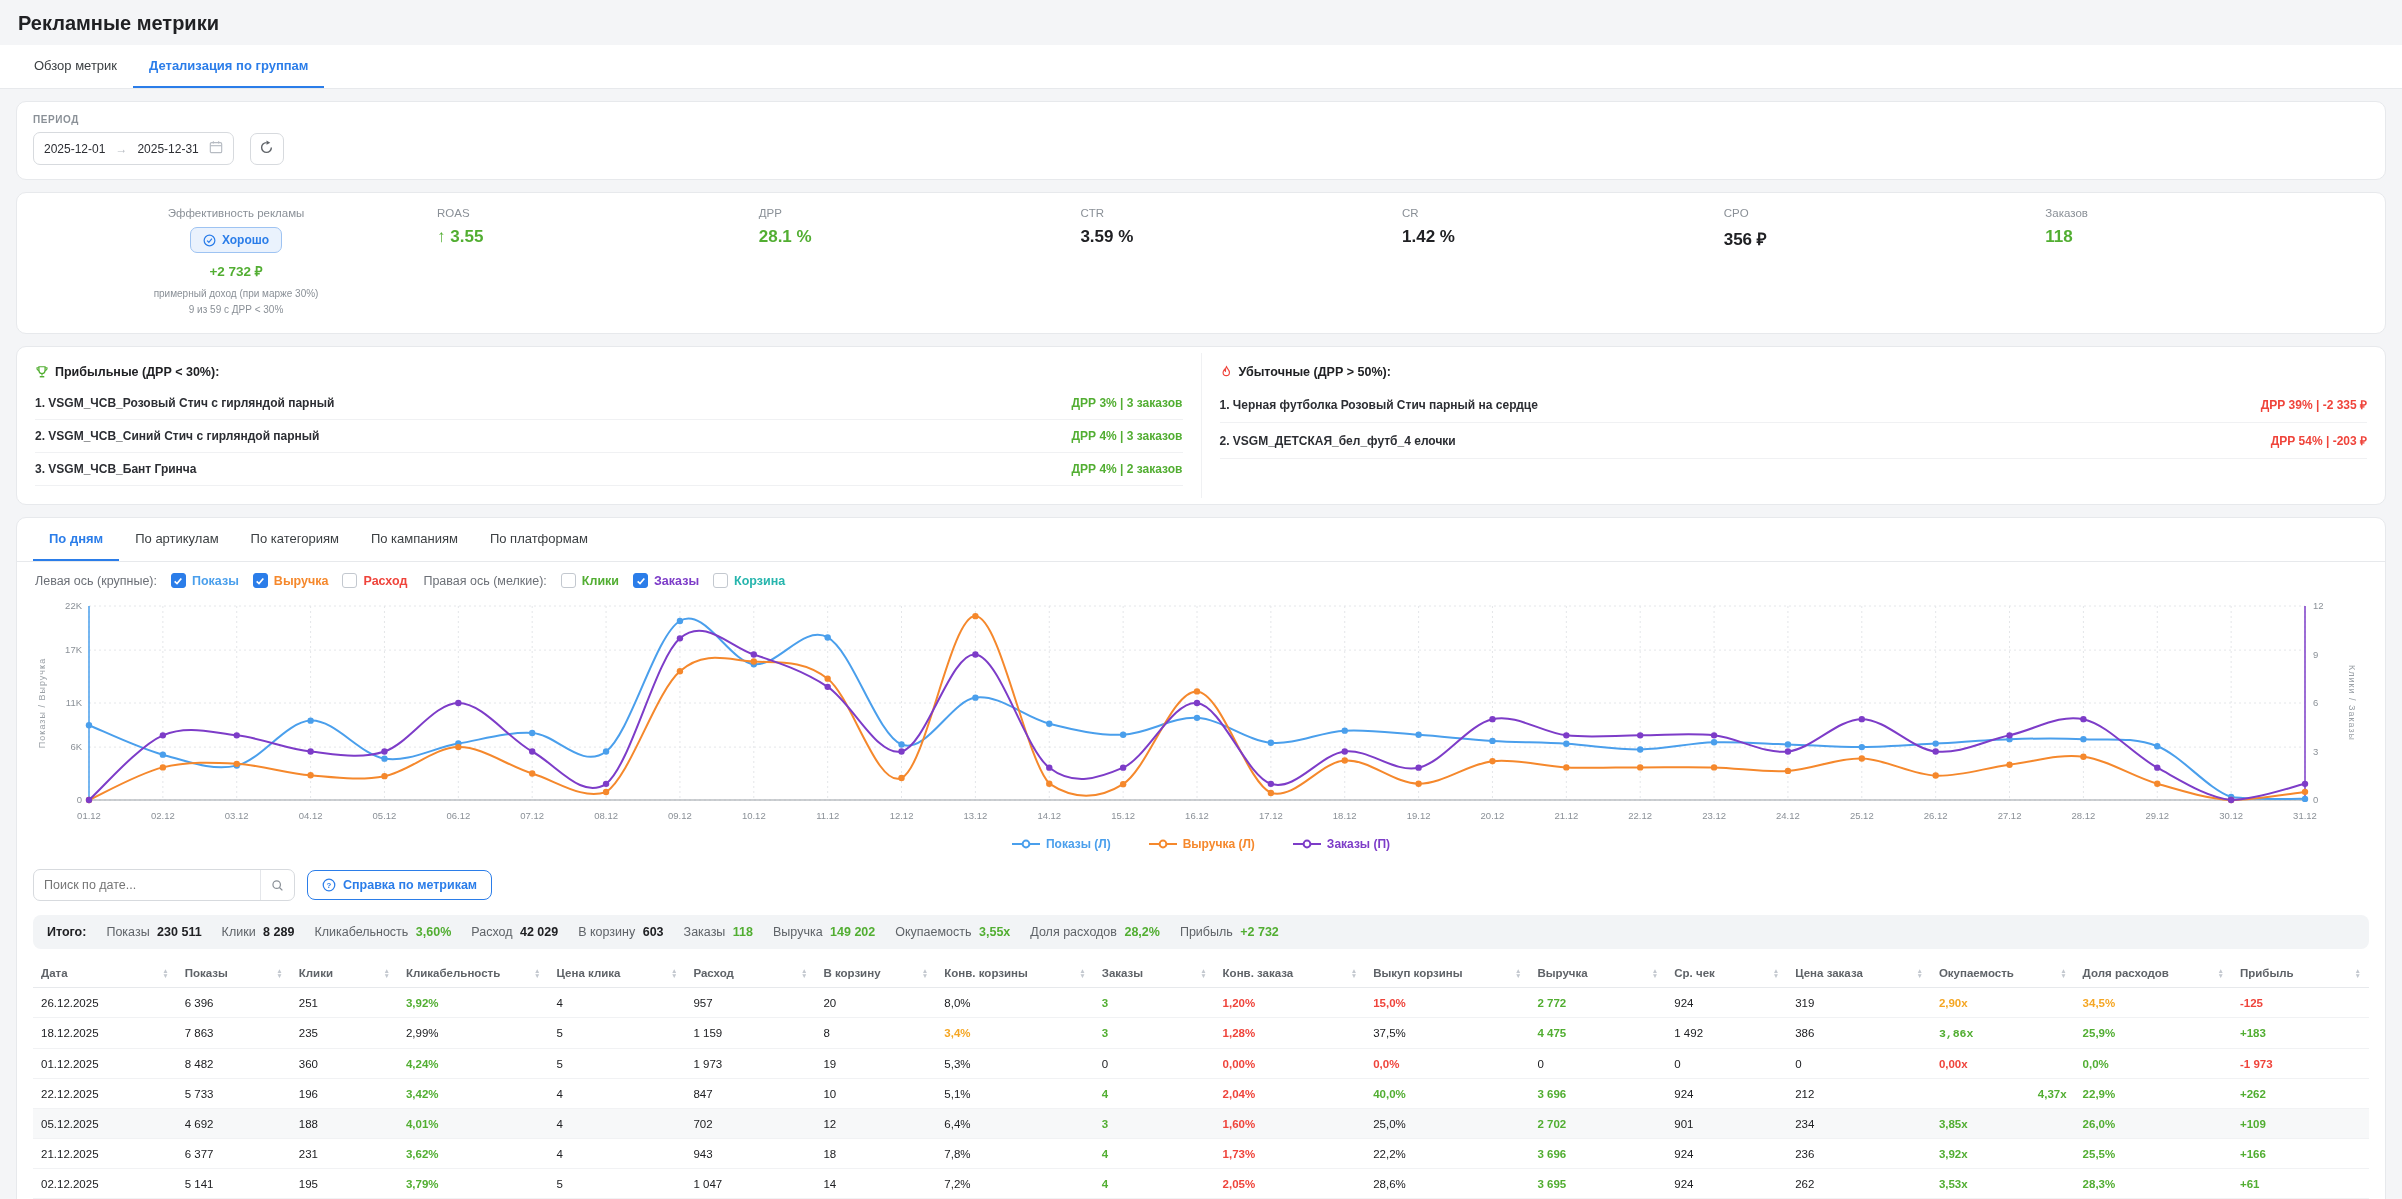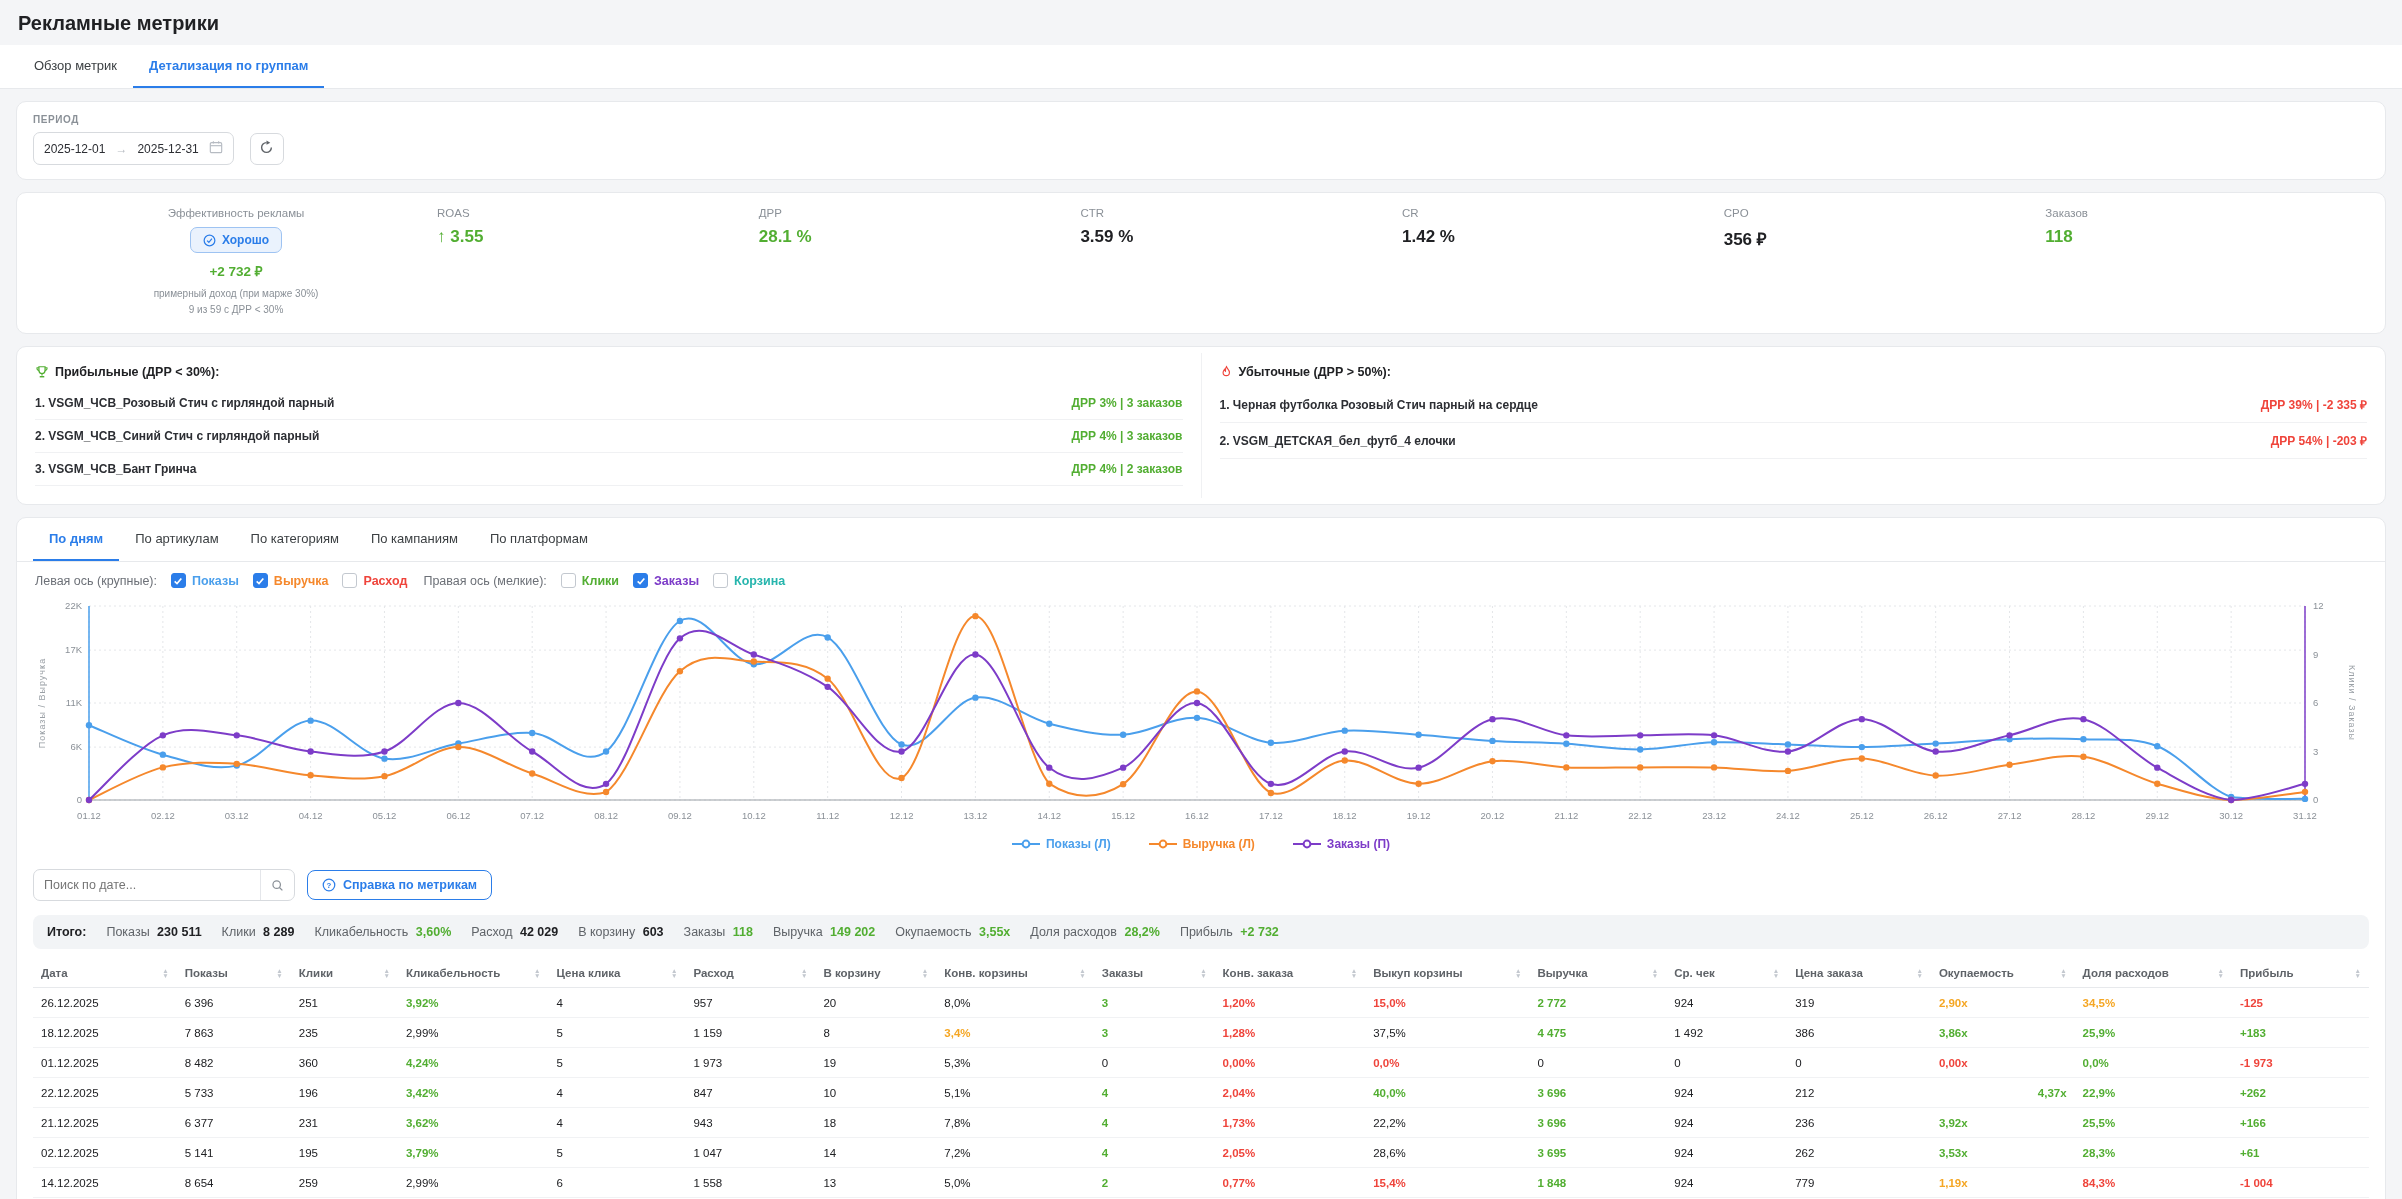--- a/index.html
+++ b/index.html
@@ -693,21 +693,21 @@
             <td class="c-d">5</td>
             <td class="c-d">1 159</td>
             <td class="c-d">8</td>
             <td class="c-o" style="font-weight: 700;">3,4%</td>
             <td class="c-g" style="font-weight: 700;">3</td>
             <td class="c-r" style="font-weight: 700;">1,28%</td>
             <td class="c-d">37,5%</td>
             <td class="c-g" style="font-weight: 700;">4 475</td>
             <td class="c-d">1 492</td>
             <td class="c-d">386</td>
-            <td class="c-g" style="font-weight: 700;">3,86x</td>
+            <td class="c-g" style="font-weight: 700; font-family: Liberation Mono, monospace;">3,86x</td>
             <td class="c-g" style="font-weight: 700;">25,9%</td>
             <td class="c-g" style="font-weight: 700;">+183</td>
           </tr>
           <tr>
             <td class="c-d">01.12.2025</td>
             <td class="c-d">8 482</td>
             <td class="c-d">360</td>
             <td class="c-g" style="font-weight: 700;">4,24%</td>
             <td class="c-d">5</td>
             <td class="c-d">1 973</td>
@@ -734,20 +734,39 @@
             <td class="c-d">5,1%</td>
             <td class="c-g" style="font-weight: 700;">4</td>
             <td class="c-r" style="font-weight: 700;">2,04%</td>
             <td class="c-g" style="font-weight: 700;">40,0%</td>
             <td class="c-g" style="font-weight: 700;">3 696</td>
             <td class="c-d">924</td>
             <td class="c-d">212</td>
             <td class="c-g" style="font-weight: 700; text-align: right;">4,37x</td>
             <td class="c-g" style="font-weight: 700;">22,9%</td>
             <td class="c-g" style="font-weight: 700;">+262</td>
+          </tr>
+          <tr class="hl">
+            <td class="c-d">05.12.2025</td>
+            <td class="c-d">4 692</td>
+            <td class="c-d">188</td>
+            <td class="c-g" style="font-weight: 700;">4,01%</td>
+            <td class="c-d">4</td>
+            <td class="c-d">702</td>
+            <td class="c-d">12</td>
+            <td class="c-d">6,4%</td>
+            <td class="c-g" style="font-weight: 700;">3</td>
+            <td class="c-r" style="font-weight: 700;">1,60%</td>
+            <td class="c-d">25,0%</td>
+            <td class="c-g" style="font-weight: 700;">2 702</td>
+            <td class="c-d">901</td>
+            <td class="c-d">234</td>
+            <td class="c-g" style="font-weight: 700;">3,85x</td>
+            <td class="c-g" style="font-weight: 700;">26,0%</td>
+            <td class="c-g" style="font-weight: 700;">+109</td>
           </tr>
           <tr>
             <td class="c-d">21.12.2025</td>
             <td class="c-d">6 377</td>
             <td class="c-d">231</td>
             <td class="c-g" style="font-weight: 700;">3,62%</td>
             <td class="c-d">4</td>
             <td class="c-d">943</td>
             <td class="c-d">18</td>
             <td class="c-d">7,8%</td>

